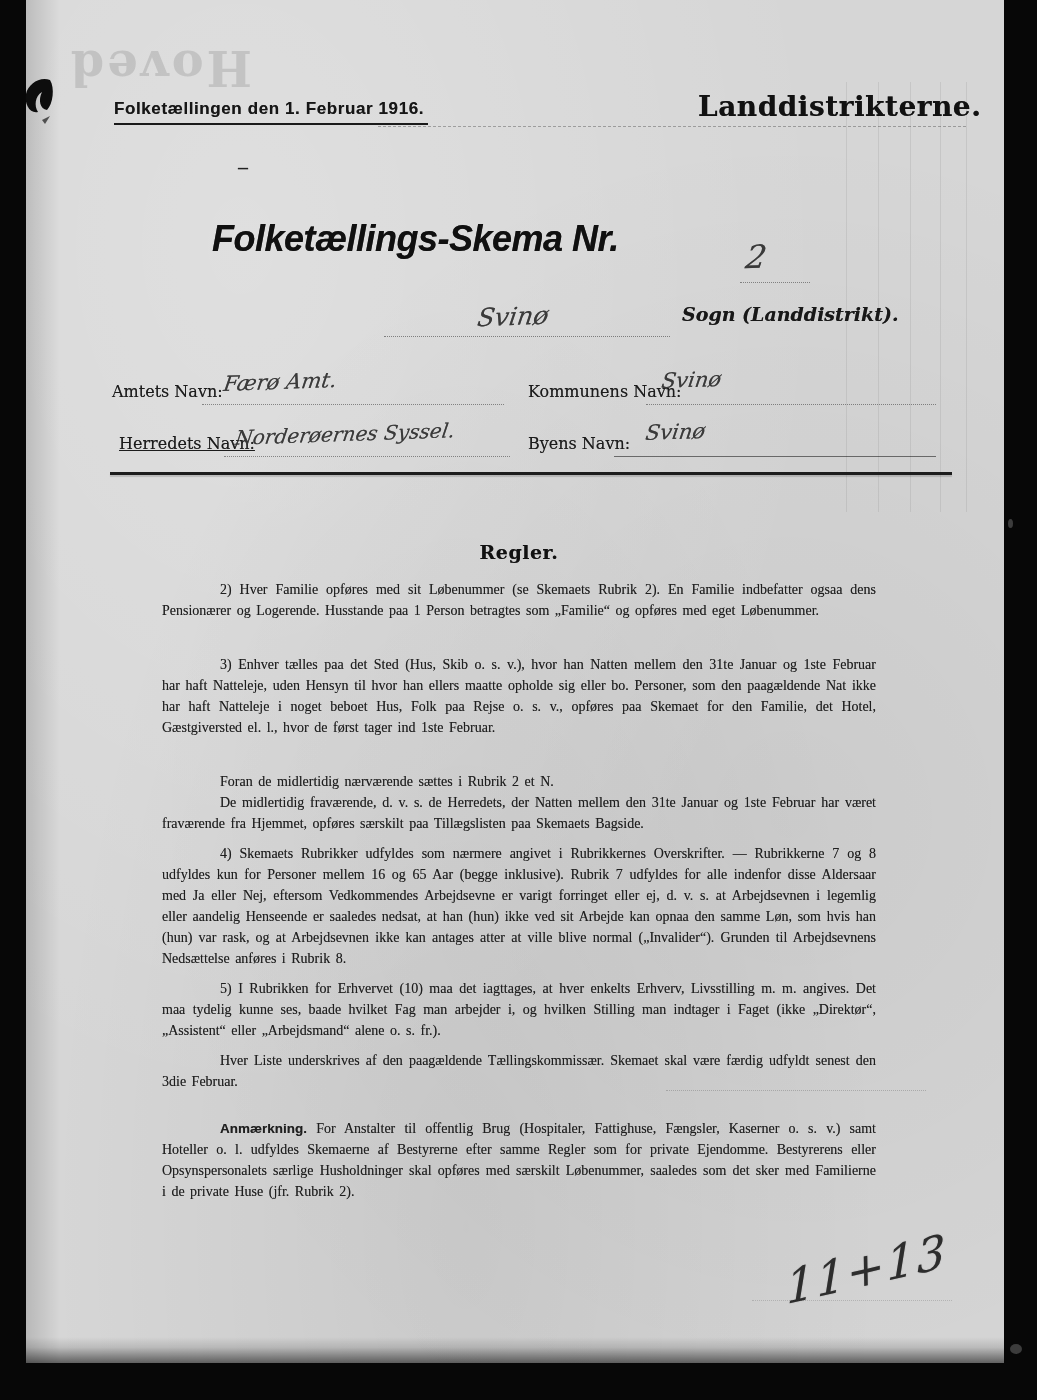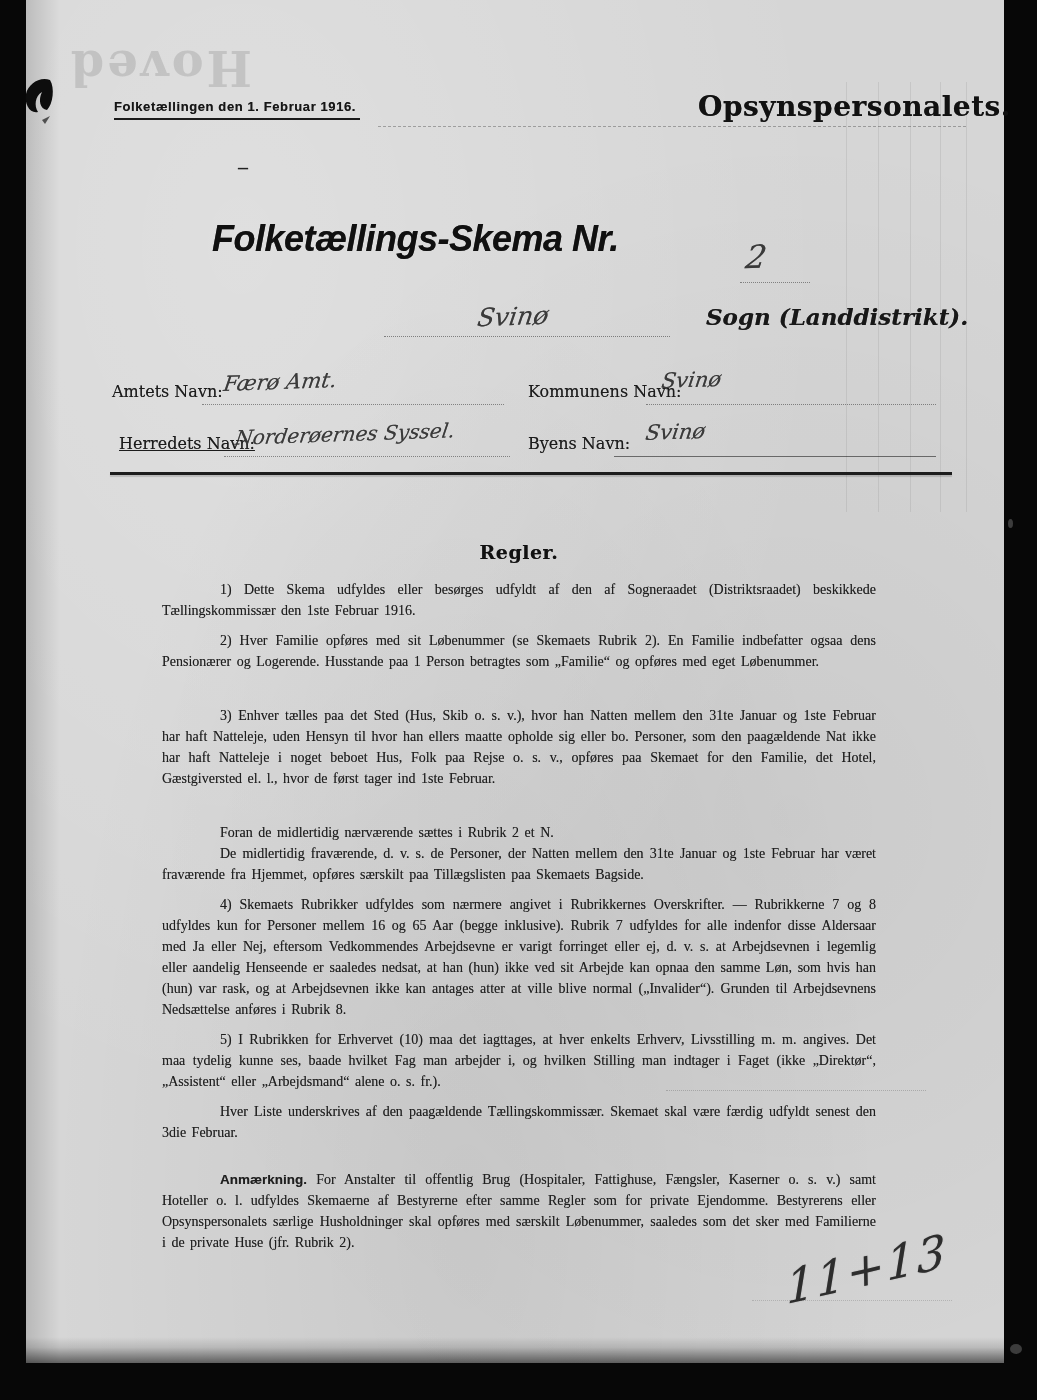--- a/index.html
+++ b/index.html
@@ -32,21 +32,21 @@
     color:rgba(60,60,60,0.16);transform:rotate(180deg);letter-spacing:3px;
     filter:blur(0.6px);
   }
   .vline{position:absolute;width:1px;background:rgba(0,0,0,0.07);}
   .hline-faint{position:absolute;border-top:1px dotted rgba(0,0,0,0.18);}
   .ink-blot{position:absolute;left:-6px;top:76px;}
   .speck{position:absolute;background:#3c3c3c;border-radius:50%;}
   
   .hdr-left{
     position:absolute;left:88px;top:99px;
-    font-family:"Liberation Sans",sans-serif;font-weight:bold;font-size:13px;
+    font-family:"Liberation Sans",sans-serif;font-weight:bold;font-size:17px;
     color:#161616;letter-spacing:0.6px;border-bottom:2px solid #1a1a1a;padding:0 4px 4px 0;
     text-shadow:0 0 0.5px rgba(0,0,0,0.55);
   }
   .hdr-dotline{position:absolute;left:352px;top:126px;width:588px;border-top:1px dashed rgba(0,0,0,0.28);}
   .hdr-right{
     position:absolute;left:672px;top:90px;
     font-family:"DejaVu Serif",serif;font-weight:bold;font-size:28px;color:#111;
     letter-spacing:0.5px;text-shadow:0 0 0.5px rgba(0,0,0,0.6);
   }
   .stray-dash{position:absolute;left:212px;top:156px;font-size:20px;font-weight:bold;color:#222;}
@@ -64,21 +64,21 @@
   }
   .title-number{position:absolute;left:720px;top:238px;font-size:32px;}
   .title-underline{position:absolute;left:714px;top:282px;width:70px;border-top:1px dotted rgba(0,0,0,0.4);}
   .subtitle{
     position:absolute;left:184px;top:303px;white-space:nowrap;
     font-family:"DejaVu Serif",serif;font-weight:bold;font-style:italic;
     font-size:23px;color:#181818;text-shadow:0 0 0.5px rgba(0,0,0,0.55);
   }
   .subtitle-suffix{position:absolute;left:656px;top:303px;white-space:nowrap;
     font-family:"DejaVu Serif",serif;font-weight:bold;font-style:italic;
-    font-size:23px;color:#181818;text-shadow:0 0 0.5px rgba(0,0,0,0.55);margin-left:24px;}
+    font-size:19px;color:#181818;text-shadow:0 0 0.5px rgba(0,0,0,0.55);}
   .subtitle-line{position:absolute;left:358px;top:336px;width:286px;border-top:1px dotted rgba(0,0,0,0.42);}
   .subtitle-value{position:absolute;left:452px;top:302px;font-size:25px;}
   
   .field-label{
     position:absolute;font-family:"DejaVu Serif",serif;font-weight:normal;font-size:16px;
     color:#1c1c1c;white-space:nowrap;text-shadow:0 0 0.4px rgba(0,0,0,0.5);
   }
   .field-label.struck{text-decoration:underline;}
   .field-value{position:absolute;font-size:21px;white-space:nowrap;}
   .write-line-dotted{position:absolute;border-top:1px dotted rgba(0,0,0,0.40);}
@@ -126,21 +126,21 @@
   <div class="vline" style="left:940px;top:82px;height:430px;"></div>
   <div class="hline-faint" style="left:640px;top:1090px;width:260px;"></div>
 
   <svg class="ink-blot" width="56" height="60" viewBox="0 0 56 60">
     <path d="M30 4 C20 0 8 8 6 18 C4 28 10 38 18 36 C14 30 15 20 22 16 C18 24 20 33 27 34 C33 28 35 12 30 4 Z" fill="#0d0d0d"></path>
     <path d="M22 44 L30 40 L25 48 Z" fill="#1a1a1a" opacity="0.7"></path>
   </svg>
 
   <div class="hdr-left">Folketællingen den 1. Februar 1916.</div>
   <div class="hdr-dotline"></div>
-  <div class="hdr-right">Opsynspersonalets.</div>
+  <div class="hdr-right">Landdistrikterne.</div>
   <div class="stray-dash">–</div>
 
   <div class="title">Folketællings-Skema Nr.</div>
   <div class="title-number hand">2</div>
   <div class="title-underline"></div>
 
   <div class="subtitle-line"></div>
   <div class="subtitle-value hand">Svinø</div>
   <div class="subtitle-suffix">Sogn (Landdistrikt).</div>
 
@@ -157,25 +157,24 @@
   <div class="write-line-dotted" style="left:198px;top:456px;width:286px;"></div>
 
   <div class="field-label" style="left:502px;top:434px;">Byens Navn:</div>
   <div class="field-value hand" style="left:620px;top:420px;">Svinø</div>
   <div class="write-line-solid" style="left:588px;top:456px;width:322px;"></div>
 
   <div class="section-rule"></div>
 
   <div class="rules">
     <h2>Regler.</h2>
-    <p>1) Dette Skema udfyldes eller besørges udfyldt af den af Sogneraadet (Distriktsraadet) beskikkede Tællingskommissær den 1ste Februar 1916.</p>
     <p>2) Hver Familie opføres med sit Løbenummer (se Skemaets Rubrik 2).  En Familie indbefatter ogsaa dens Pensionærer og Logerende.  Husstande paa 1 Person betragtes som „Familie“ og opføres med eget Løbenummer.</p>
     <p class="sub">3) Enhver tælles paa det Sted (Hus, Skib o. s. v.), hvor han Natten mellem den 31te Januar og 1ste Februar har haft Natteleje, uden Hensyn til hvor han ellers maatte opholde sig eller bo.  Personer, som den paagældende Nat ikke har haft Natteleje i noget beboet Hus, Folk paa Rejse o. s. v., opføres paa Skemaet for den Familie, det Hotel, Gæstgiversted el. l., hvor de først tager ind 1ste Februar.</p>
     <p class="sub">Foran de midlertidig nærværende sættes i Rubrik 2 et N.</p>
-    <p class="sub-last">De midlertidig fraværende, d. v. s. de Personer, der Natten mellem den 31te Januar og 1ste Februar har været fraværende fra Hjemmet, opføres særskilt paa Tillægslisten paa Skemaets Bagside.</p>
+    <p class="sub-last">De midlertidig fraværende, d. v. s. de Herredets, der Natten mellem den 31te Januar og 1ste Februar har været fraværende fra Hjemmet, opføres særskilt paa Tillægslisten paa Skemaets Bagside.</p>
     <p>4) Skemaets Rubrikker udfyldes som nærmere angivet i Rubrikkernes Overskrifter. — Rubrikkerne 7 og 8 udfyldes kun for Personer mellem 16 og 65 Aar (begge inklusive).  Rubrik 7 udfyldes for alle indenfor disse Aldersaar med Ja eller Nej, eftersom Vedkommendes Arbejdsevne er varigt forringet eller ej, d. v. s. at Arbejdsevnen i legemlig eller aandelig Henseende er saaledes nedsat, at han (hun) ikke ved sit Arbejde kan opnaa den samme Løn, som hvis han (hun) var rask, og at Arbejdsevnen ikke kan antages atter at ville blive normal („Invalider“).  Grunden til Arbejdsevnens Nedsættelse anføres i Rubrik 8.</p>
     <p>5) I Rubrikken for Erhvervet (10) maa det iagttages, at hver enkelts Erhverv, Livsstilling m. m. angives.  Det maa tydelig kunne ses, baade hvilket Fag man arbejder i, og hvilken Stilling man indtager i Faget (ikke „Direktør“, „Assistent“ eller „Arbejdsmand“ alene o. s. fr.).</p>
     <p>Hver Liste underskrives af den paagældende Tællingskommissær.  Skemaet skal være færdig udfyldt senest den 3die Februar.</p>
     <p class="note-para"><span class="note-label">Anmærkning.</span> <span>For Anstalter til offentlig Brug (Hospitaler, Fattighuse, Fængsler, Kaserner o. s. v.) samt Hoteller o. l. udfyldes Skemaerne af Bestyrerne efter samme Regler som for private Ejendomme.  Bestyrerens eller Opsynspersonalets særlige Husholdninger skal opføres med særskilt Løbenummer, saaledes som det sker med Familierne i de private Huse (jfr. Rubrik 2).</span></p>
   </div>
 
   <div class="pencil">11+13</div>
   <div class="pencil-underline"></div>
 
 </div>

